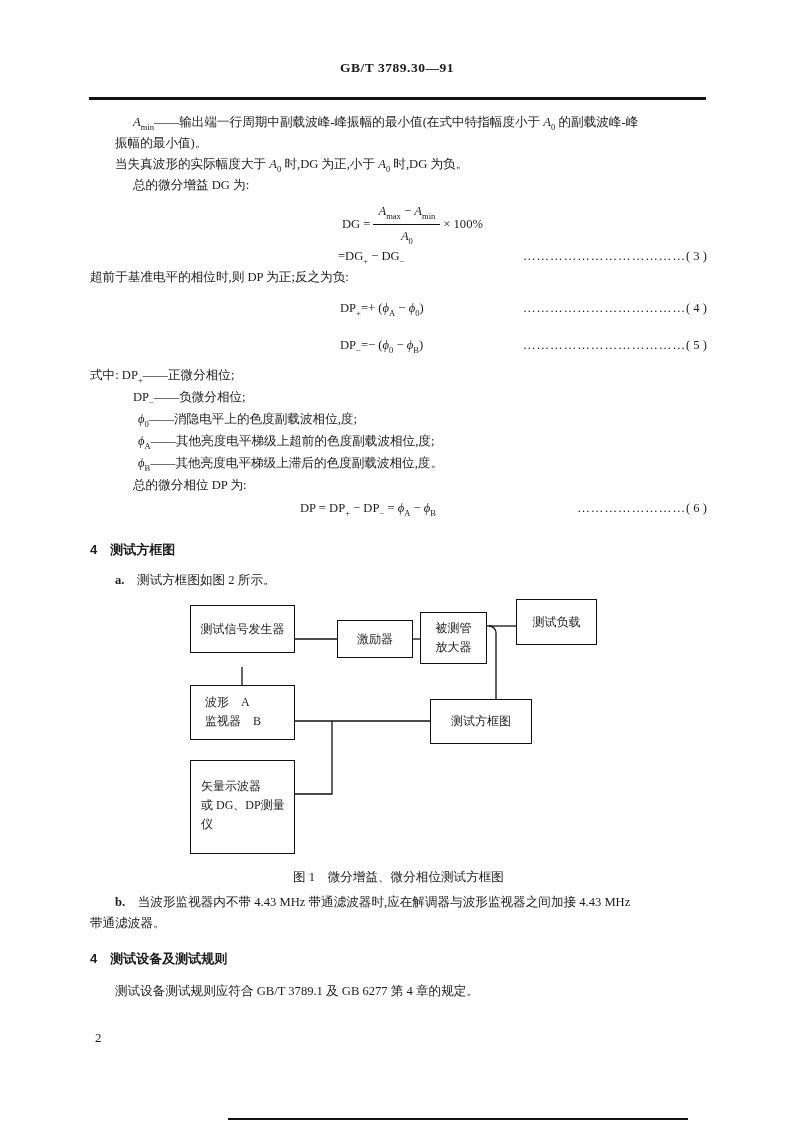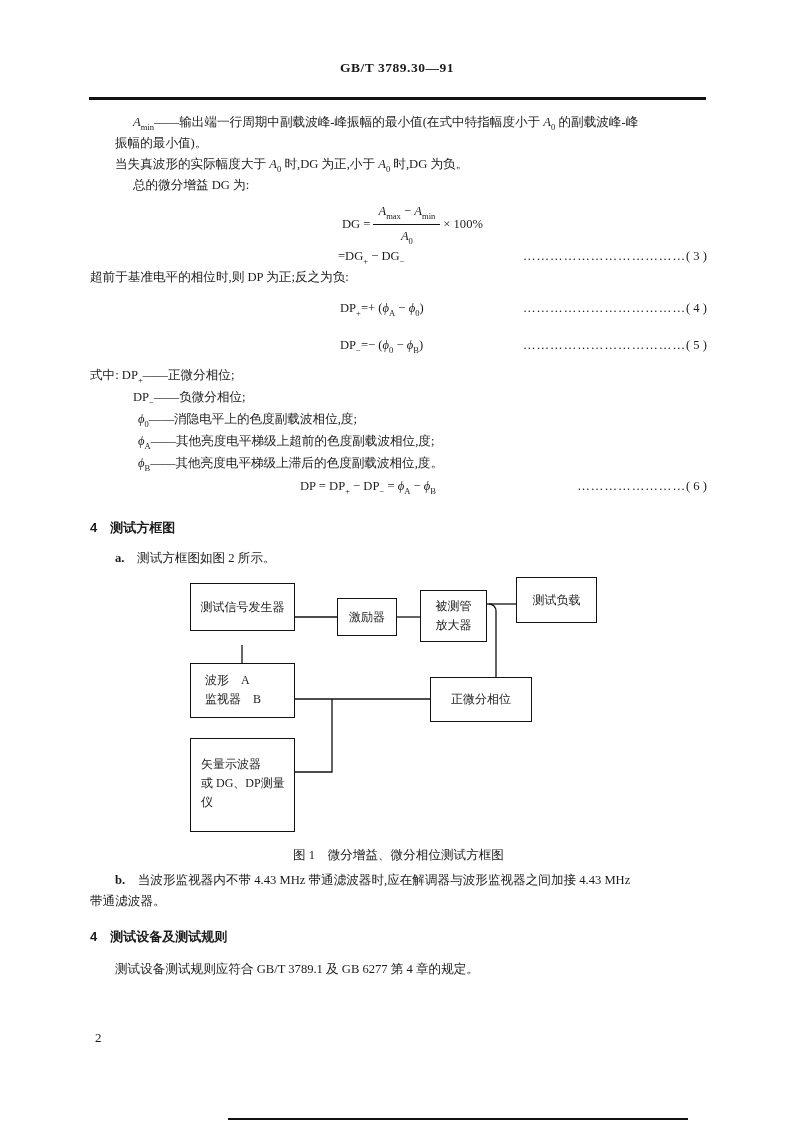--- a/index.html
+++ b/index.html
@@ -83,20 +83,21 @@
       <span><span>DP</span><sub>−</sub><span>=− (</span><span class="it">ϕ</span><sub>0</sub><span> − </span><span class="it">ϕ</span><sub>B</sub><span>)</span></span>
       <span class="eq-tail"><span class="dots">………………………………</span><span>( 5 )</span></span>
     </div>
 
     <div style="margin-top:8px">
       <div class="line" style="line-height:22px"><span>式中: DP</span><sub>+</sub><span>——正微分相位;</span></div>
       <div class="line ind2" style="line-height:22px"><span>DP</span><sub>−</sub><span>——负微分相位;</span></div>
       <div class="line ind3" style="line-height:22px"><span class="it">ϕ</span><sub>0</sub><span>——消隐电平上的色度副载波相位,度;</span></div>
       <div class="line ind3" style="line-height:22px"><span class="it">ϕ</span><sub>A</sub><span>——其他亮度电平梯级上超前的色度副载波相位,度;</span></div>
       <div class="line ind3" style="line-height:22px"><span class="it">ϕ</span><sub>B</sub><span>——其他亮度电平梯级上滞后的色度副载波相位,度。</span></div>
+      <div class="line ind2" style="line-height:22px"><span>总的微分相位 DP 为:</span></div>
     </div>
 
     <div class="eq-row" style="margin-top:2px;padding-left:210px">
       <span><span>DP = DP</span><sub>+</sub><span> − DP</span><sub>−</sub><span> = </span><span class="it">ϕ</span><sub>A</sub><span> − </span><span class="it">ϕ</span><sub>B</sub></span>
       <span class="eq-tail"><span class="dots">……………………</span><span>( 6 )</span></span>
     </div>
 
     <div class="heading h4">4　测试方框图</div>
     <div class="line ind1" style="margin-top:10px"><span class="bd">a.</span><span>　测试方框图如图 2 所示。</span></div>
 
@@ -110,40 +111,40 @@
           <line x1="205" y1="122" x2="340" y2="122"></line>
           <line x1="152" y1="68" x2="152" y2="86"></line>
           <polyline points="242,122 242,195 205,195"></polyline>
         </g>
       </svg>
 
       <div class="dbox center" style="left:100px;top:6px;width:105px;height:48px">
         <div>测试信号发生器</div>
       </div>
 
-      <div class="dbox center" style="left:247px;top:21px;width:60px;height:38px">
+      <div class="dbox center" style="left:247px;top:21px;width:76px;height:38px">
         <div>激励器</div>
       </div>
 
       <div class="dbox center" style="left:330px;top:13px;width:67px;height:52px">
         <div>被测管</div>
         <div>放大器</div>
       </div>
 
       <div class="dbox center" style="left:426px;top:0;width:81px;height:46px">
         <div>测试负载</div>
       </div>
 
       <div class="dbox" style="left:100px;top:86px;width:105px;height:55px;padding:7px 0 0 14px">
         <div>波形　A</div>
         <div>监视器　B</div>
       </div>
 
       <div class="dbox center" style="left:340px;top:100px;width:102px;height:45px">
-        <div>正微分相位</div>
+        <div>测试方框图</div>
       </div>
 
       <div class="dbox" style="left:100px;top:161px;width:105px;height:94px;padding:16px 0 0 10px">
         <div>矢量示波器</div>
         <div>或 DG、DP测量仪</div>
       </div>
     </div>
 
     <div class="caption">图 1　微分增益、微分相位测试方框图</div>
 

